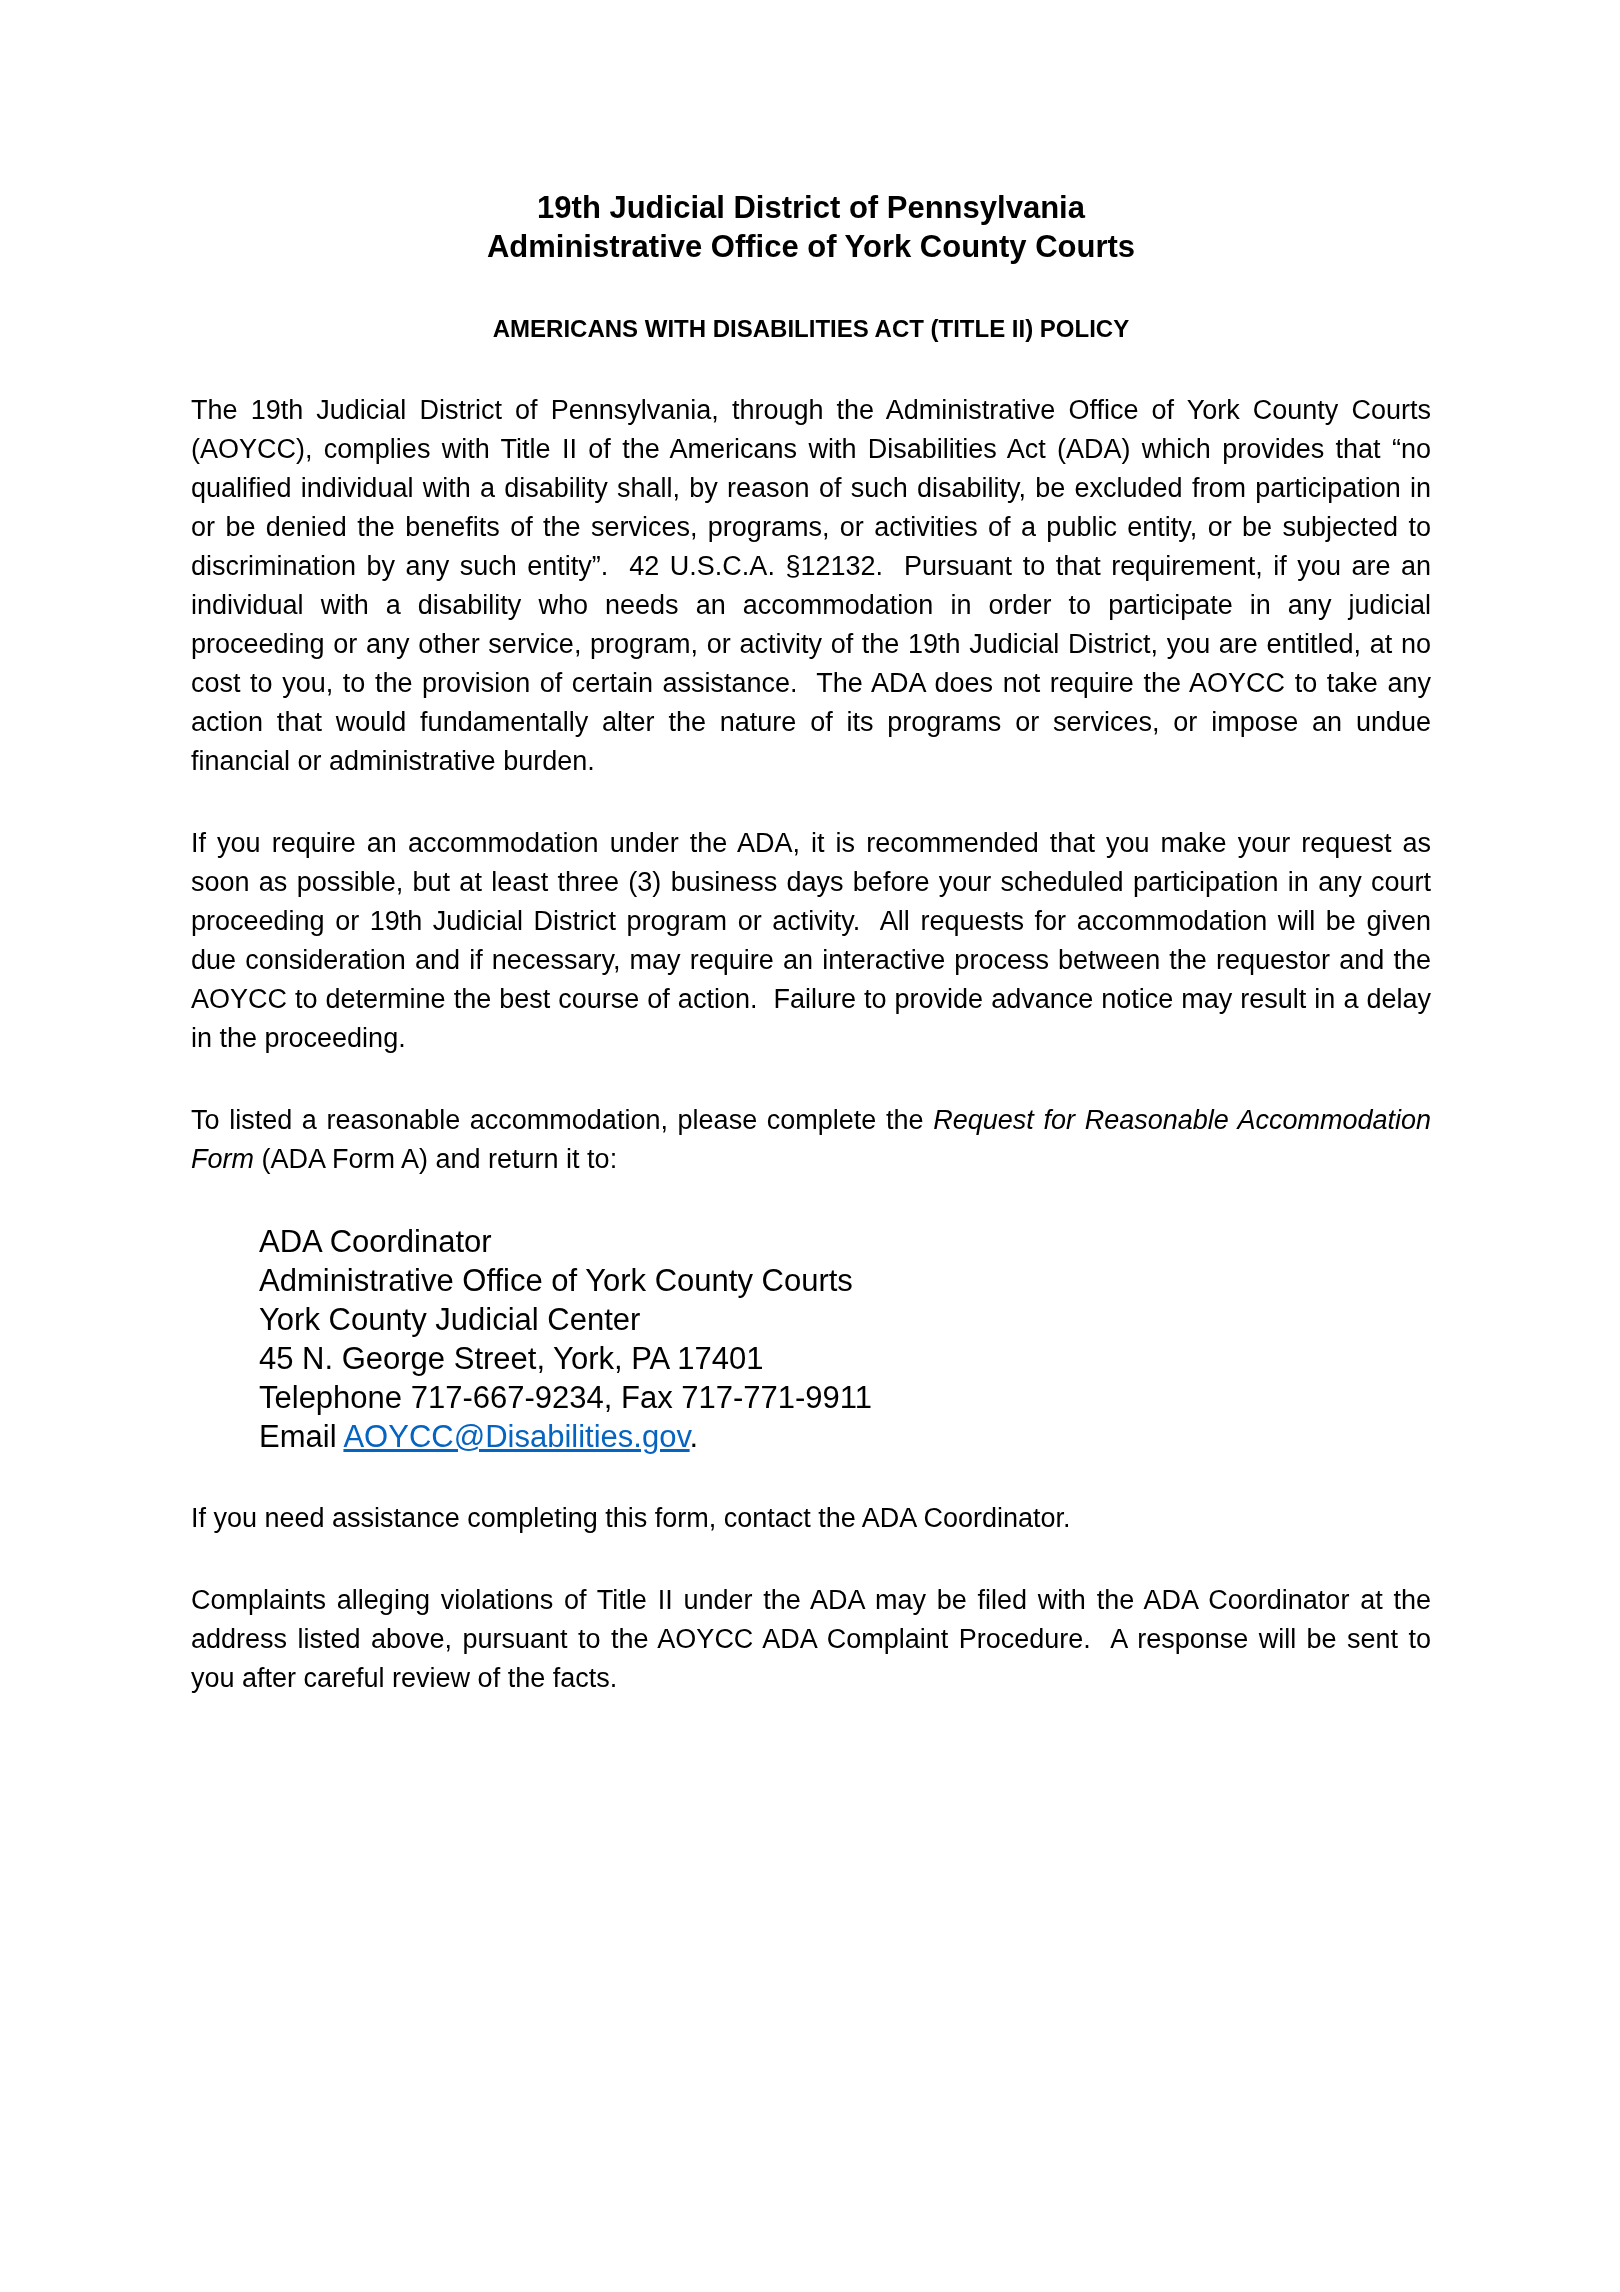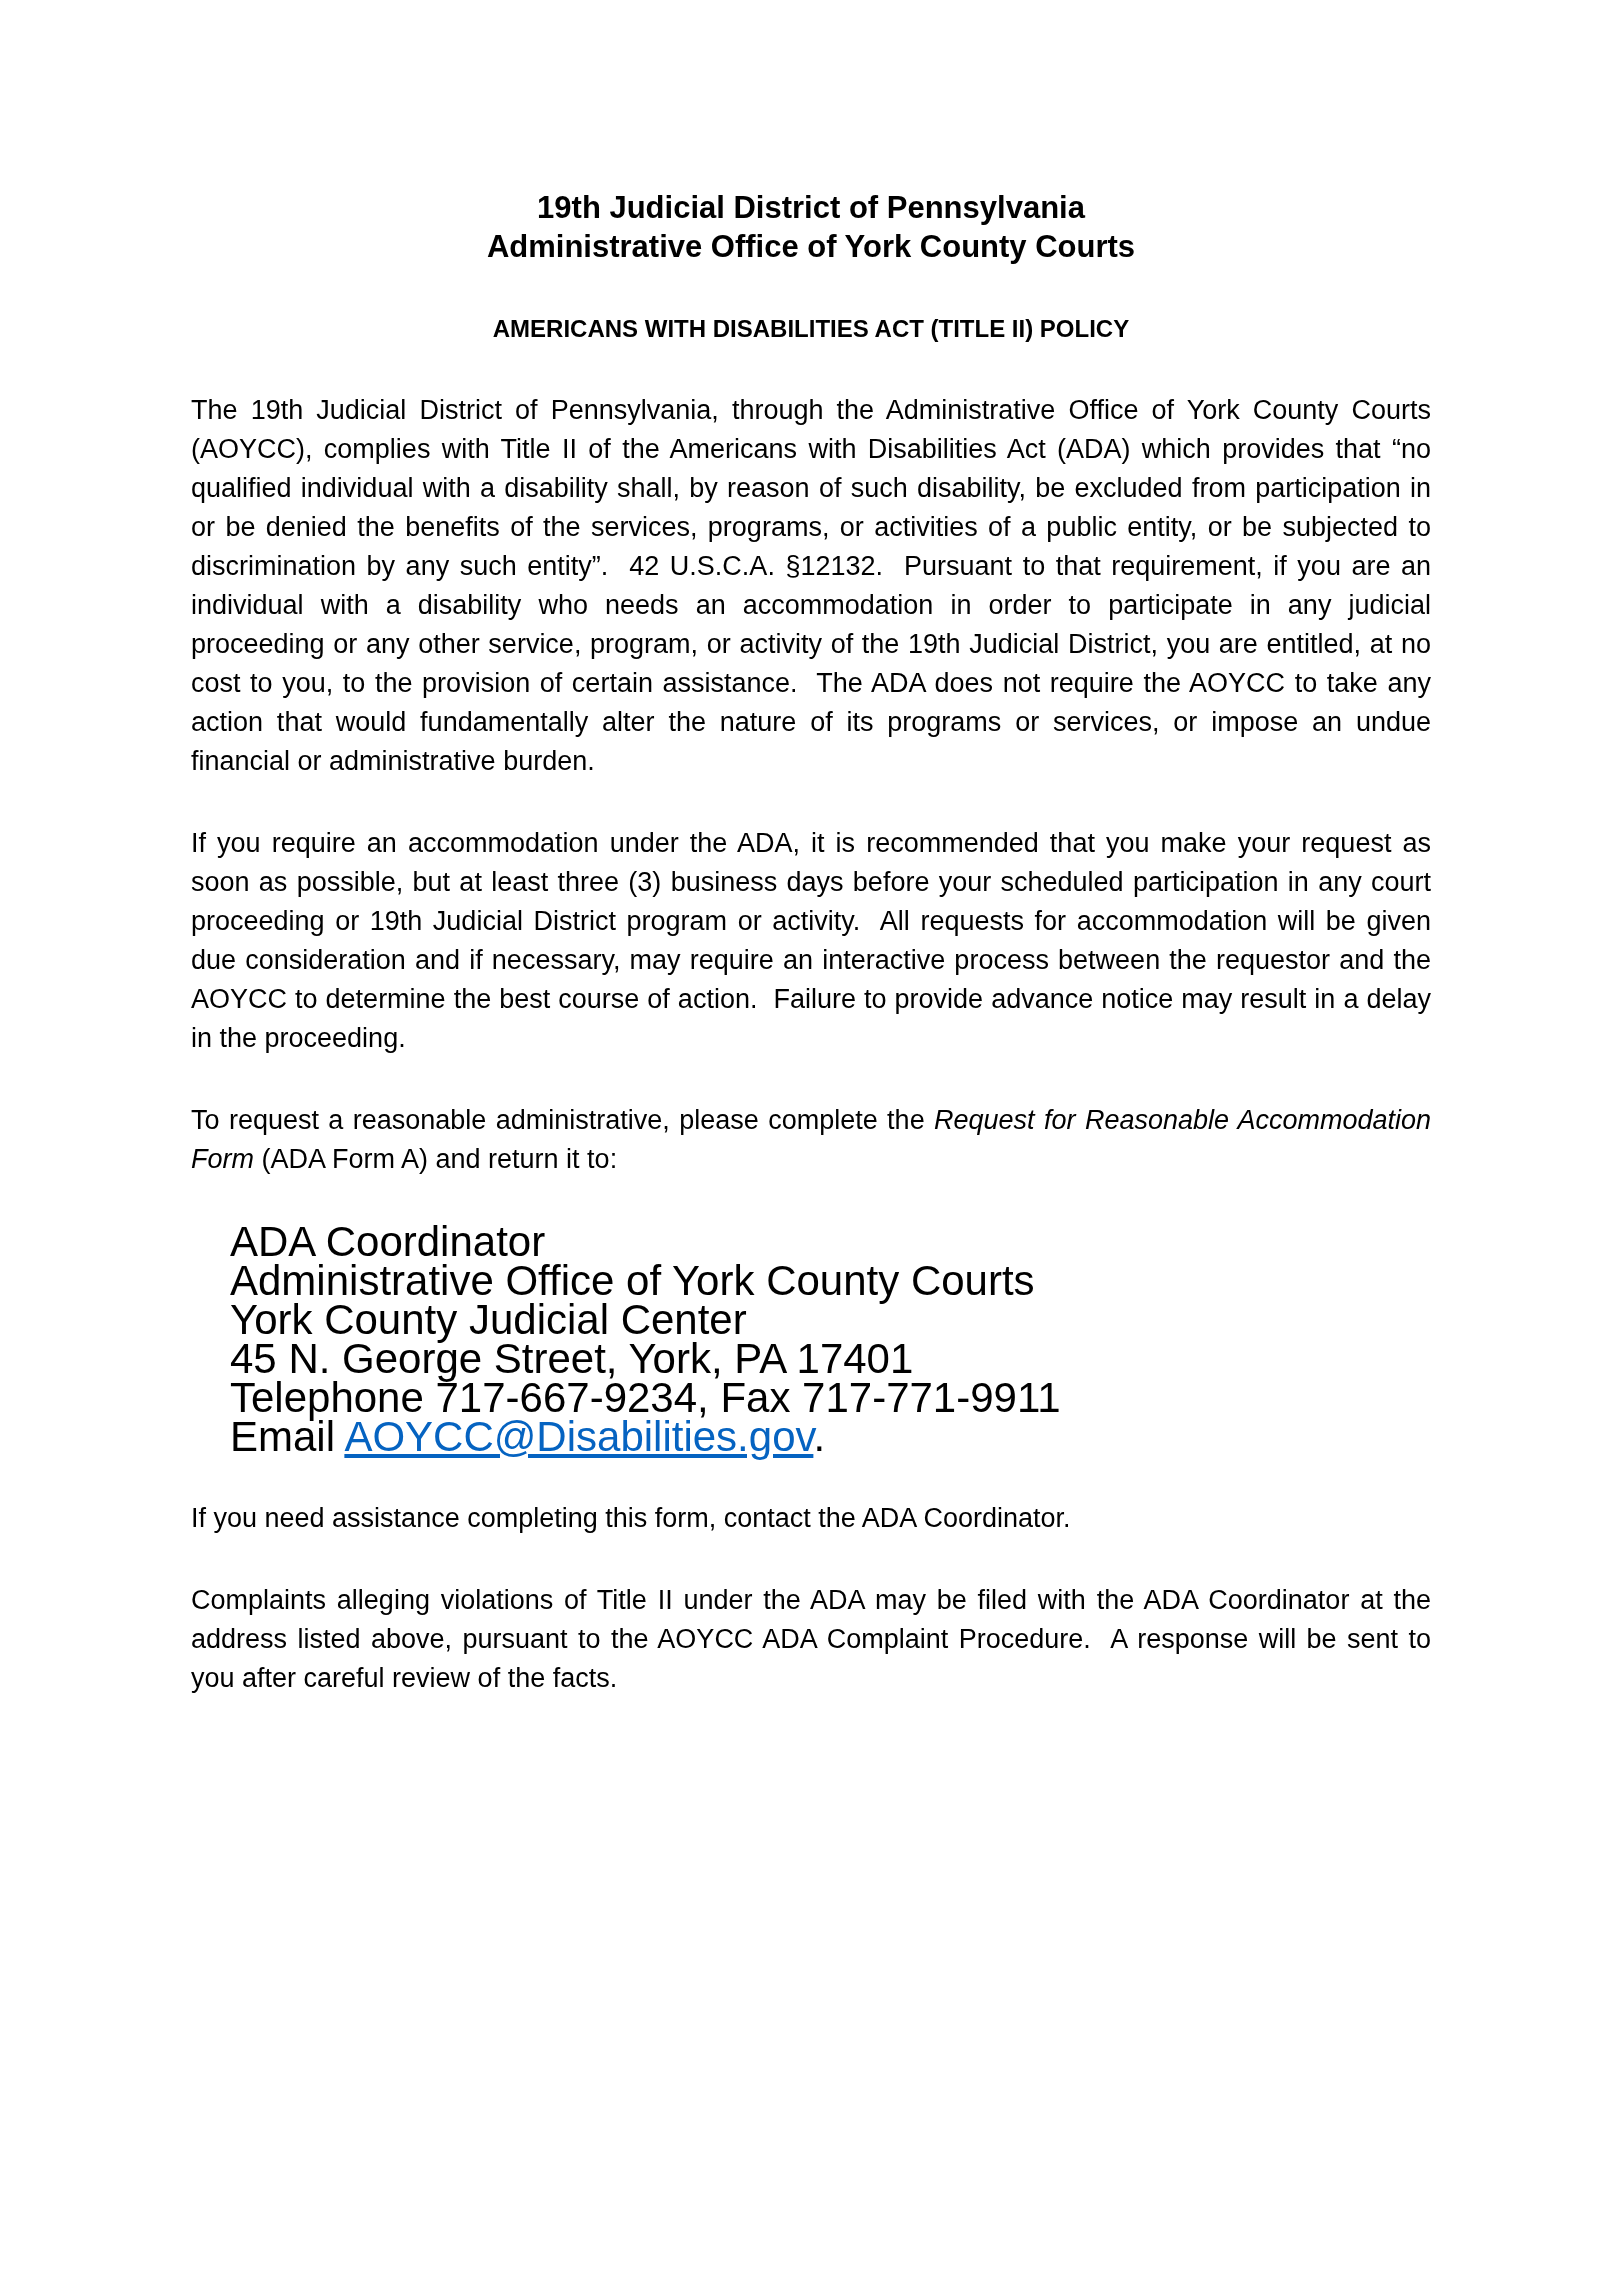--- a/index.html
+++ b/index.html
@@ -37,22 +37,22 @@
     font-size: 27px;
     line-height: 39px;
     text-align: justify;
     white-space: pre-wrap;
     margin: 43px 0 0 0;
   }
   .para.left-align {
     text-align: left;
   }
   .address-block {
-    margin: 43px 0 0 39px;
-    font-size: 42px;
+    margin: 43px 0 0 68px;
+    font-size: 31px;
     line-height: 39px;
   }
   .address-line {
     white-space: pre-wrap;
   }
   .email-link {
     color: #0563c1;
     text-decoration: underline;
     cursor: pointer;
   }
@@ -68,21 +68,21 @@
   <div class="doc-header-line">19th Judicial District of Pennsylvania</div>
 
   <div class="doc-header-line">Administrative Office of York County Courts</div>
 
   <div class="doc-title">AMERICANS WITH DISABILITIES ACT (TITLE II) POLICY</div>
 
   <p class="para">The 19th Judicial District of Pennsylvania, through the Administrative Office of York County Courts (AOYCC), complies with Title II of the Americans with Disabilities Act (ADA) which provides that “no qualified individual with a disability shall, by reason of such disability, be excluded from participation in or be denied the benefits of the services, programs, or activities of a public entity, or be subjected to discrimination by any such entity”.  42 U.S.C.A. §12132.  Pursuant to that requirement, if you are an individual with a disability who needs an accommodation in order to participate in any judicial proceeding or any other service, program, or activity of the 19th Judicial District, you are entitled, at no cost to you, to the provision of certain assistance.  The ADA does not require the AOYCC to take any action that would fundamentally alter the nature of its programs or services, or impose an undue financial or administrative burden.</p>
 
   <p class="para">If you require an accommodation under the ADA, it is recommended that you make your request as soon as possible, but at least three (3) business days before your scheduled participation in any court proceeding or 19th Judicial District program or activity.  All requests for accommodation will be given due consideration and if necessary, may require an interactive process between the requestor and the AOYCC to determine the best course of action.  Failure to provide advance notice may result in a delay in the proceeding.</p>
 
-  <p class="para"><span>To request a reasonable administrative, please complete the </span><span class="italic">Request for Reasonable Accommodation Form</span><span> (ADA Form A) and return it to:</span></p>
+  <p class="para"><span>To listed a reasonable accommodation, please complete the </span><span class="italic">Request for Reasonable Accommodation Form</span><span> (ADA Form A) and return it to:</span></p>
 
   <div class="address-block">
     <div class="address-line">ADA Coordinator</div>
     <div class="address-line">Administrative Office of York County Courts</div>
     <div class="address-line">York County Judicial Center</div>
     <div class="address-line">45 N. George Street, York, PA 17401</div>
     <div class="address-line">Telephone 717-667-9234, Fax 717-771-9911</div>
     <div class="address-line"><span>Email </span><a class="email-link" href="#">AOYCC@Disabilities.gov</a><span>.</span></div>
   </div>
 

